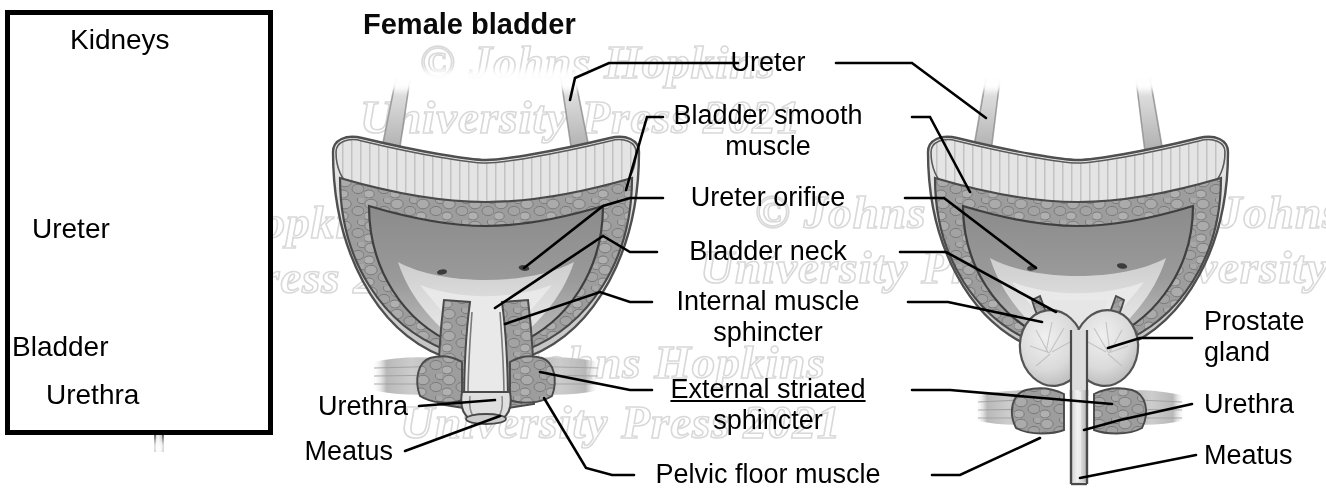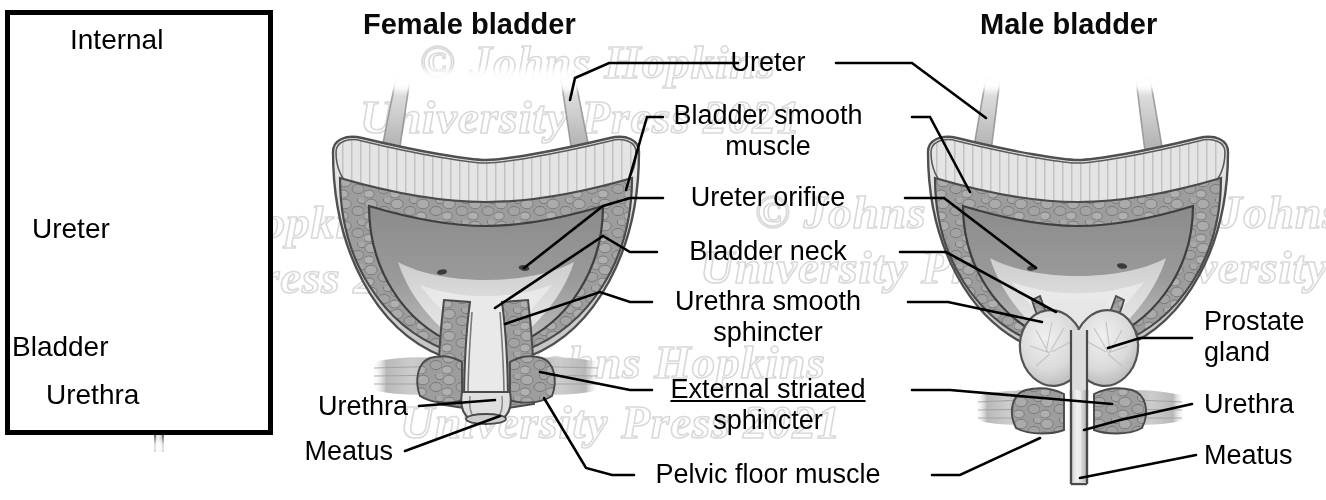--- a/index.html
+++ b/index.html
@@ -405,38 +405,37 @@
       <path d="M1192 338 L1140 338 L1108 348"></path>
 
       <path d="M1192 404 L1120 420 L1084 430"></path>
 
       <path d="M1196 455 L1080 478"></path>
     </g>
   </svg>
 
   <div id="inset-frame"></div>
 
-  <div class="insetlbl" style="left:70px;top:24px;">Internal</div>
+  <div class="insetlbl" style="left:70px;top:24px;">Kidneys</div>
   <div class="insetlbl" style="left:32px;top:213px;">Ureter</div>
   <div class="insetlbl" style="left:12px;top:331px;text-align:center;">Bladder</div>
   <div class="insetlbl" style="left:46px;top:379px;">Urethra</div>
 
   <div class="title" style="left:363px;top:8px;">Female bladder</div>
-  <div class="title" style="left:980px;top:8px;">Male bladder</div>
 
   <div class="lbl ctr" style="left:643px;top:47px;width:250px;">Ureter</div>
 
   <div class="lbl ctr" style="left:643px;top:131px;width:250px;">muscle</div>
   <div class="lbl ctr" style="left:643px;top:100px;width:250px;">Bladder smooth</div>
 
   <div class="lbl ctr" style="left:643px;top:236px;width:250px;">Bladder neck</div>
 
   <div class="lbl ctr" style="left:643px;top:182px;width:250px;">Ureter orifice</div>
 
-  <div class="lbl ctr" style="left:643px;top:286px;width:250px;">Urethra smooth</div>
+  <div class="lbl ctr" style="left:643px;top:286px;width:250px;">Internal muscle</div>
   <div class="lbl ctr" style="left:643px;top:317px;width:250px;">sphincter</div>
 
   <div class="lbl ctr" style="left:643px;top:374px;width:250px;text-decoration:underline;">External striated</div>
   <div class="lbl ctr" style="left:643px;top:405px;width:250px;">sphincter</div>
 
   <div class="lbl ctr" style="left:628px;top:459px;width:280px;">Pelvic floor muscle</div>
 
   <div class="lbl rt" style="left:228px;top:391px;width:180px;">Urethra</div>
   <div class="lbl rt" style="left:228px;top:436px;width:165px;">Meatus</div>
 

